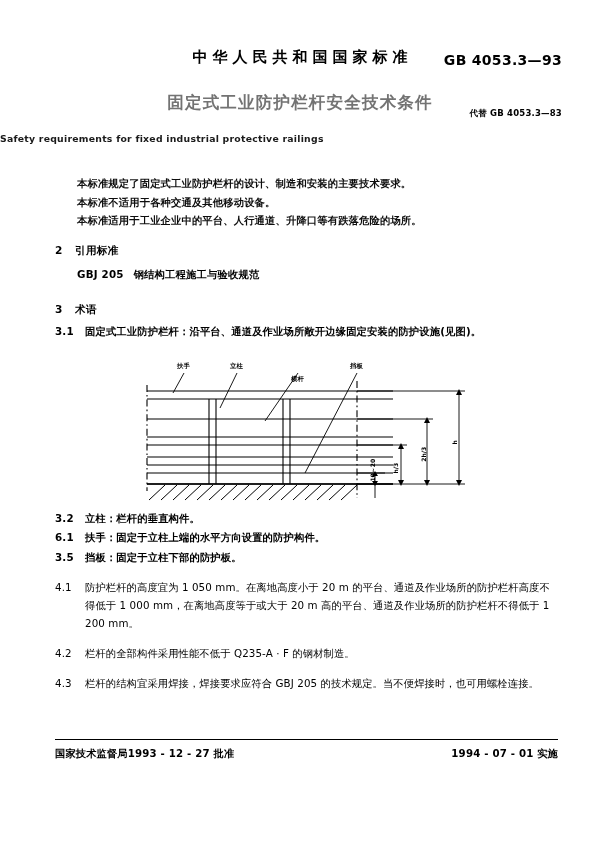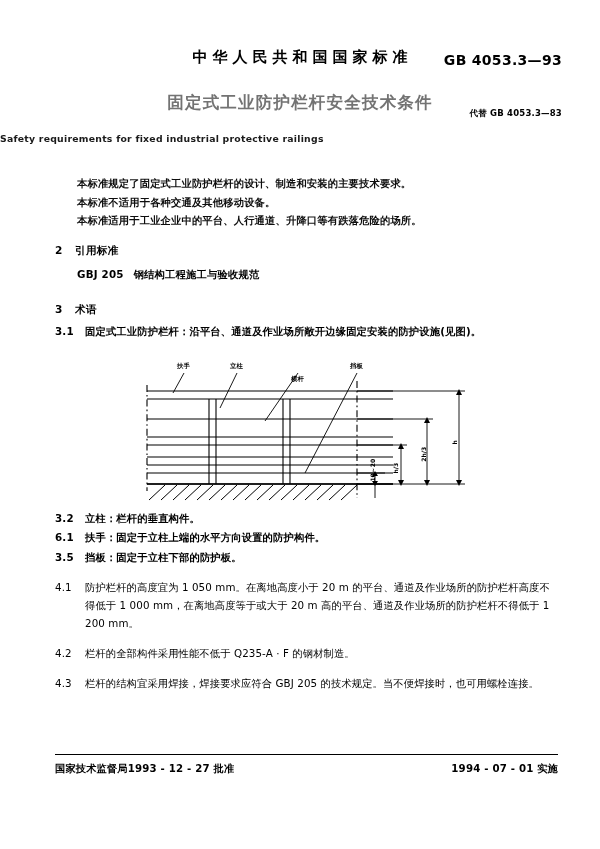--- a/index.html
+++ b/index.html
@@ -161,21 +161,21 @@
     white-space: nowrap;
     transform-origin: center center;
   }
   .rot { transform: rotate(-90deg); }
 
   
   .footer {
     position: absolute;
     left: 55px;
     right: 42px;
-    bottom: 73px;
+    bottom: 88px;
     border-top: 1.3px solid #000;
     padding-top: 7px;
     display: flex;
     justify-content: space-between;
     font-size: 10.2px;
     font-weight: bold;
     letter-spacing: 0.2px;
   }
 </style>
 </head>

